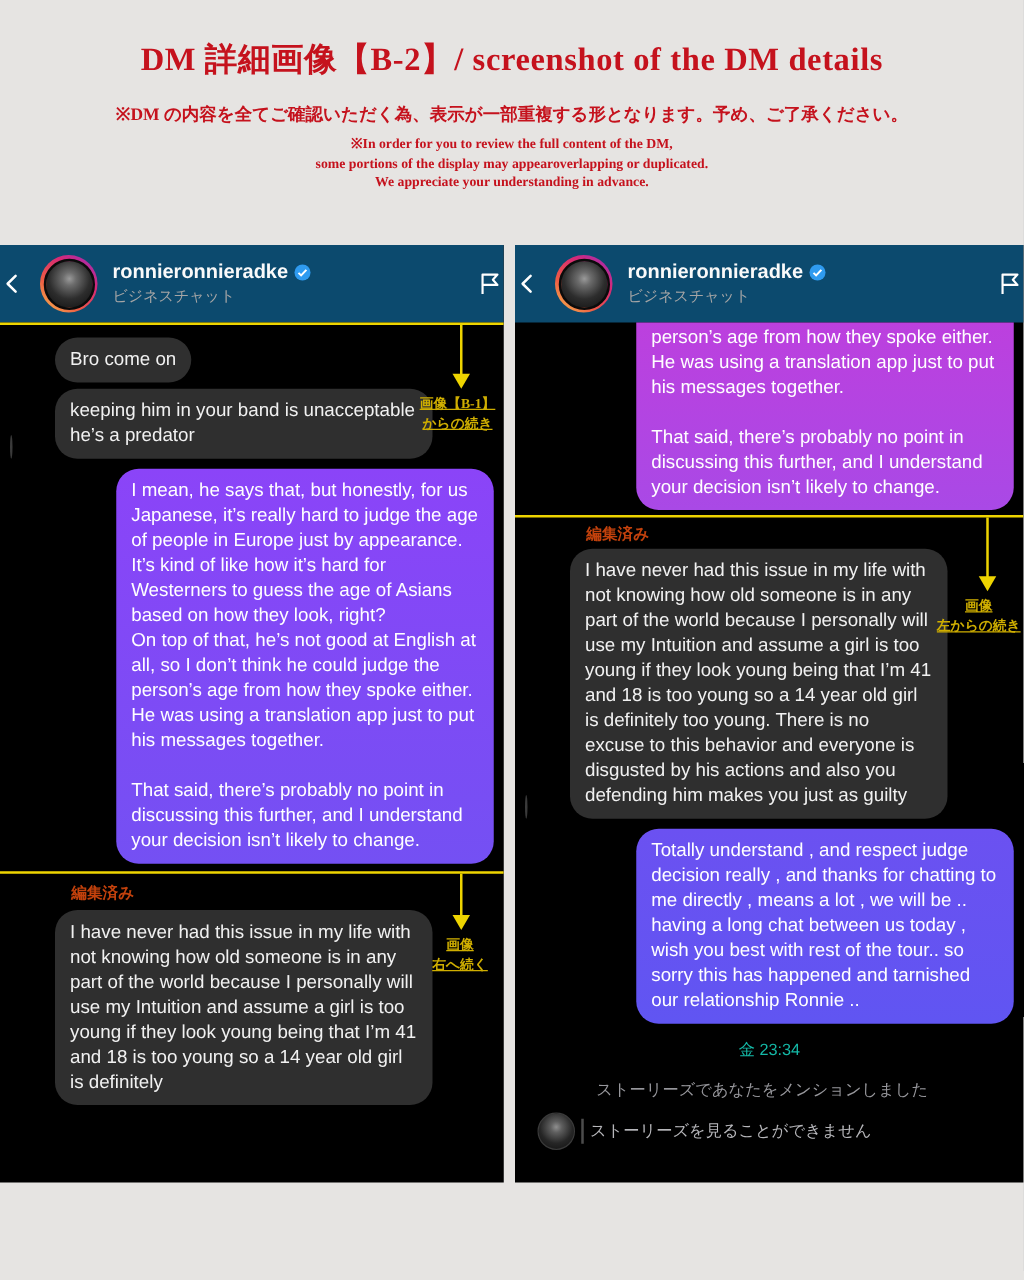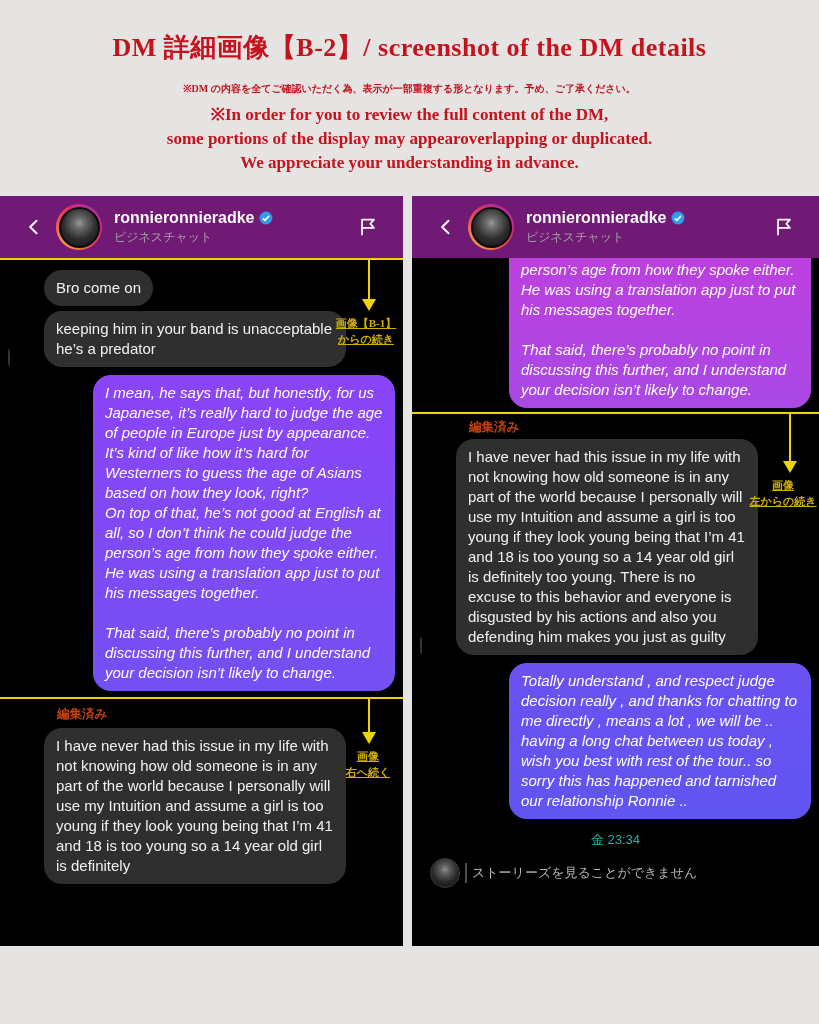--- a/index.html
+++ b/index.html
@@ -10,33 +10,33 @@
     font-family:"Liberation Sans", sans-serif;
   }
   
   .doc-header {
     position:absolute; top:0; left:0; width:819px; height:152px;
     text-align:center; color:#c5121d;
     font-family:"Liberation Serif", serif; font-weight:bold;
     padding-top:30px;
   }
   .doc-title { font-size:26px; letter-spacing:.5px; }
-  .doc-note-ja { font-size:10px; margin-top:16px; }
-  .doc-note-en { font-size:17px; margin-top:7px; line-height:1.42; white-space:pre-line; }
+  .doc-note-ja { font-size:14px; margin-top:16px; }
+  .doc-note-en { font-size:11px; margin-top:7px; line-height:1.42; white-space:pre-line; }
 
   
   .panel {
     position:absolute; top:196px; height:750px; background:#000; overflow:hidden;
   }
   .panel-left  { left:0;     width:403px; }
   .panel-right { left:412px; width:407px; }
 
   .chat-header {
-    height:62px; background:#701a75; display:flex; align-items:center;
-    padding:0 24px; gap:12px;
+    height:62px; background:#0c4a6e; display:flex; align-items:center;
+    padding:0 0; gap:12px;
   }
   .back-btn { display:flex; align-items:center; cursor:pointer; }
   .avatar-ring {
     width:46px; height:46px; border-radius:50%; flex:0 0 auto;
     background:linear-gradient(40deg,#f7c14e,#ee5a44,#d62976,#962fbf);
     padding:2.5px;
   }
   .avatar-img {
     display:block; width:100%; height:100%; border-radius:50%;
     border:2px solid #0b0b0b;
@@ -56,21 +56,21 @@
   .avatar-slot { width:28px; flex:0 0 auto; margin-right:8px; }
   .msg-avatar {
     width:28px; height:28px; border-radius:50%; border:1px solid #3a3a3a;
     background:radial-gradient(circle at 50% 38%, #8f8f8f 0%, #5f5f5f 20%, #262626 58%, #0e0e0e 100%);
   }
   .bubble {
     max-width:302px; border-radius:18px; padding:8px 12px;
     font-size:15px; line-height:20px; color:#fff; white-space:pre-wrap;
   }
   .incoming { background:#2f2f2f; color:#f1f1f1; }
-  .out-row { justify-content:flex-end;font-style:italic; }
+  .out-row { justify-content:flex-end; }
   .grad-purple  { background:linear-gradient(180deg,#8b44f8 0%,#7450f3 100%); }
   .grad-magenta { background:linear-gradient(180deg,#bc40de 0%,#a949e6 100%); border-radius:0 0 18px 18px; padding-top:2px; }
   .grad-blue    { background:linear-gradient(180deg,#6b51f1 0%,#6055f2 100%); }
 
   .edited-label { color:#c2410c; font-size:12.5px; padding-left:49px; margin-top:7px; font-weight:bold; }
 
   
   .ann-divider { position:relative; height:2px; background:#eed400; margin:0 -8px; z-index:6; }
   .ann-divider.flow-gap { margin-top:6px; }
   .ann-drop { position:absolute; top:2px; width:2px; background:#eed400; }
@@ -221,20 +221,21 @@
       <div class="edited-label" style="margin-top:5px">編集済み</div>
       <div class="msg-row" style="margin-top:3px">
         <span class="avatar-slot"><span class="msg-avatar"></span></span>
         <div class="bubble incoming">I have never had this issue in my life with not knowing how old someone is in any part of the world because I personally will use my Intuition and assume a girl is too young if they look young being that I’m 41 and 18 is too young so a 14 year old girl is definitely too young. There is no excuse to this behavior and everyone is disgusted by his actions and also you defending him makes you just as guilty</div>
       </div>
       <div class="msg-row out-row gap">
         <div class="bubble grad-blue">Totally understand , and respect judge decision really , and thanks for chatting to me directly , means a lot , we will be .. having a long chat between us today , wish you best with rest of the tour.. so sorry this has happened and tarnished our relationship Ronnie ..</div>
       </div>
 
       <div class="timestamp">金 23:34</div>
+      <div class="story-mention">ストーリーズであなたをメンションしました</div>
       <div class="story-row">
         <span class="story-avatar"></span>
         <span class="story-bar"></span>
         <span class="story-unavailable">ストーリーズを見ることができません</span>
       </div>
     </div>
   </section>
 
 </div>
 

